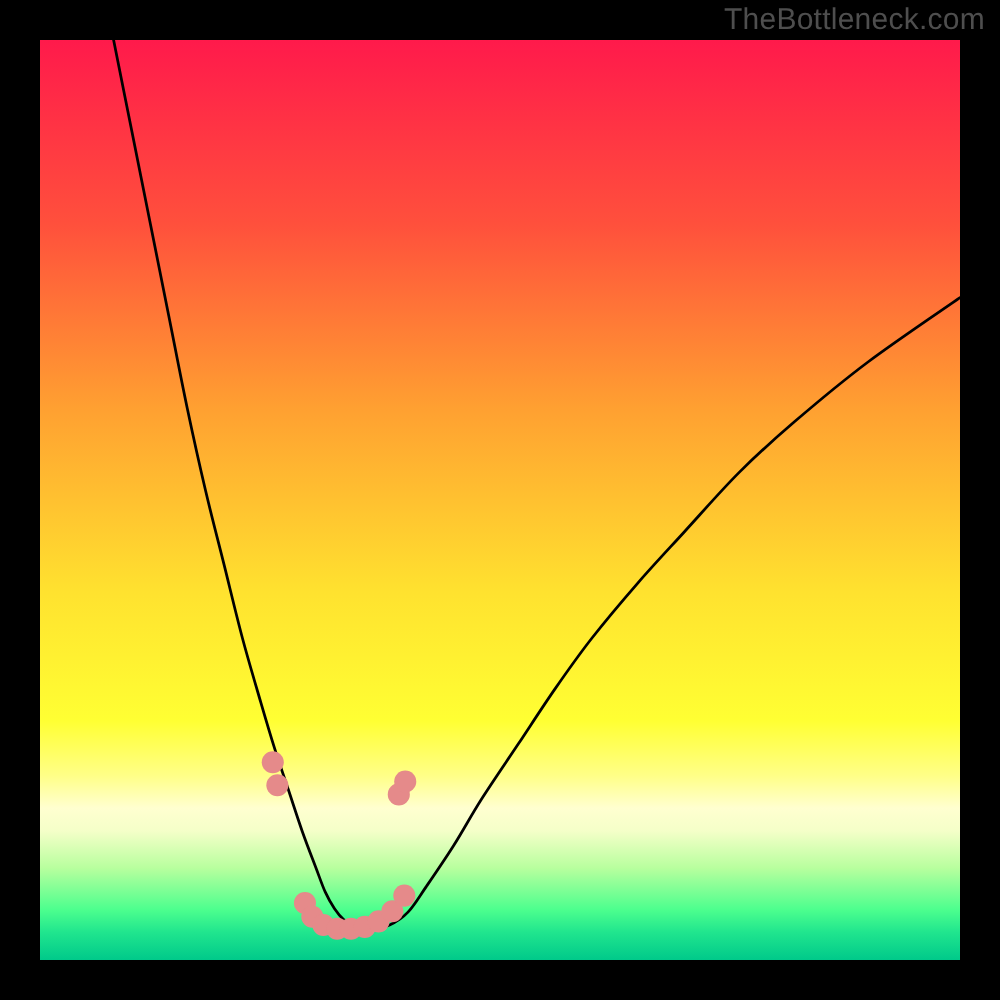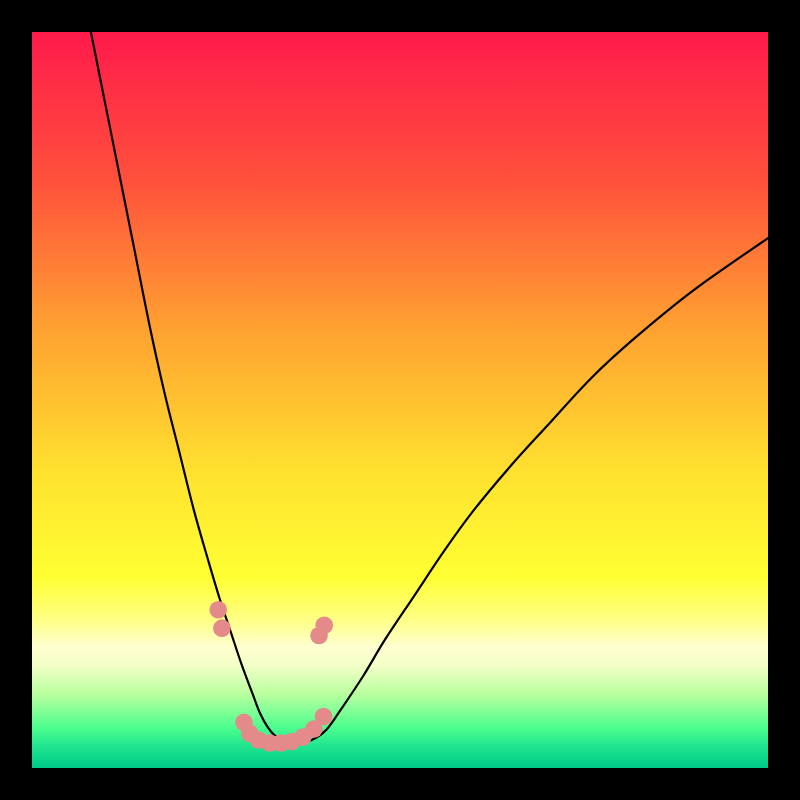--- a/index.html
+++ b/index.html
@@ -92,14 +92,15 @@
           <circle cx="270.85" cy="705.09" r="8.83" fill="#e58a8a"></circle>
           <circle cx="281.89" cy="696.99" r="8.83" fill="#e58a8a"></circle>
           <circle cx="291.46" cy="684.48" r="8.83" fill="#e58a8a"></circle>
           <circle cx="287.04" cy="603.52" r="8.83" fill="#e58a8a"></circle>
           <circle cx="292.19" cy="593.22" r="8.83" fill="#e58a8a"></circle>
         </g>
     </svg>
 
   </div>
 
+  <div class="watermark">TheBottleneck.com</div>
 
 </div>
 
 </body></html>

